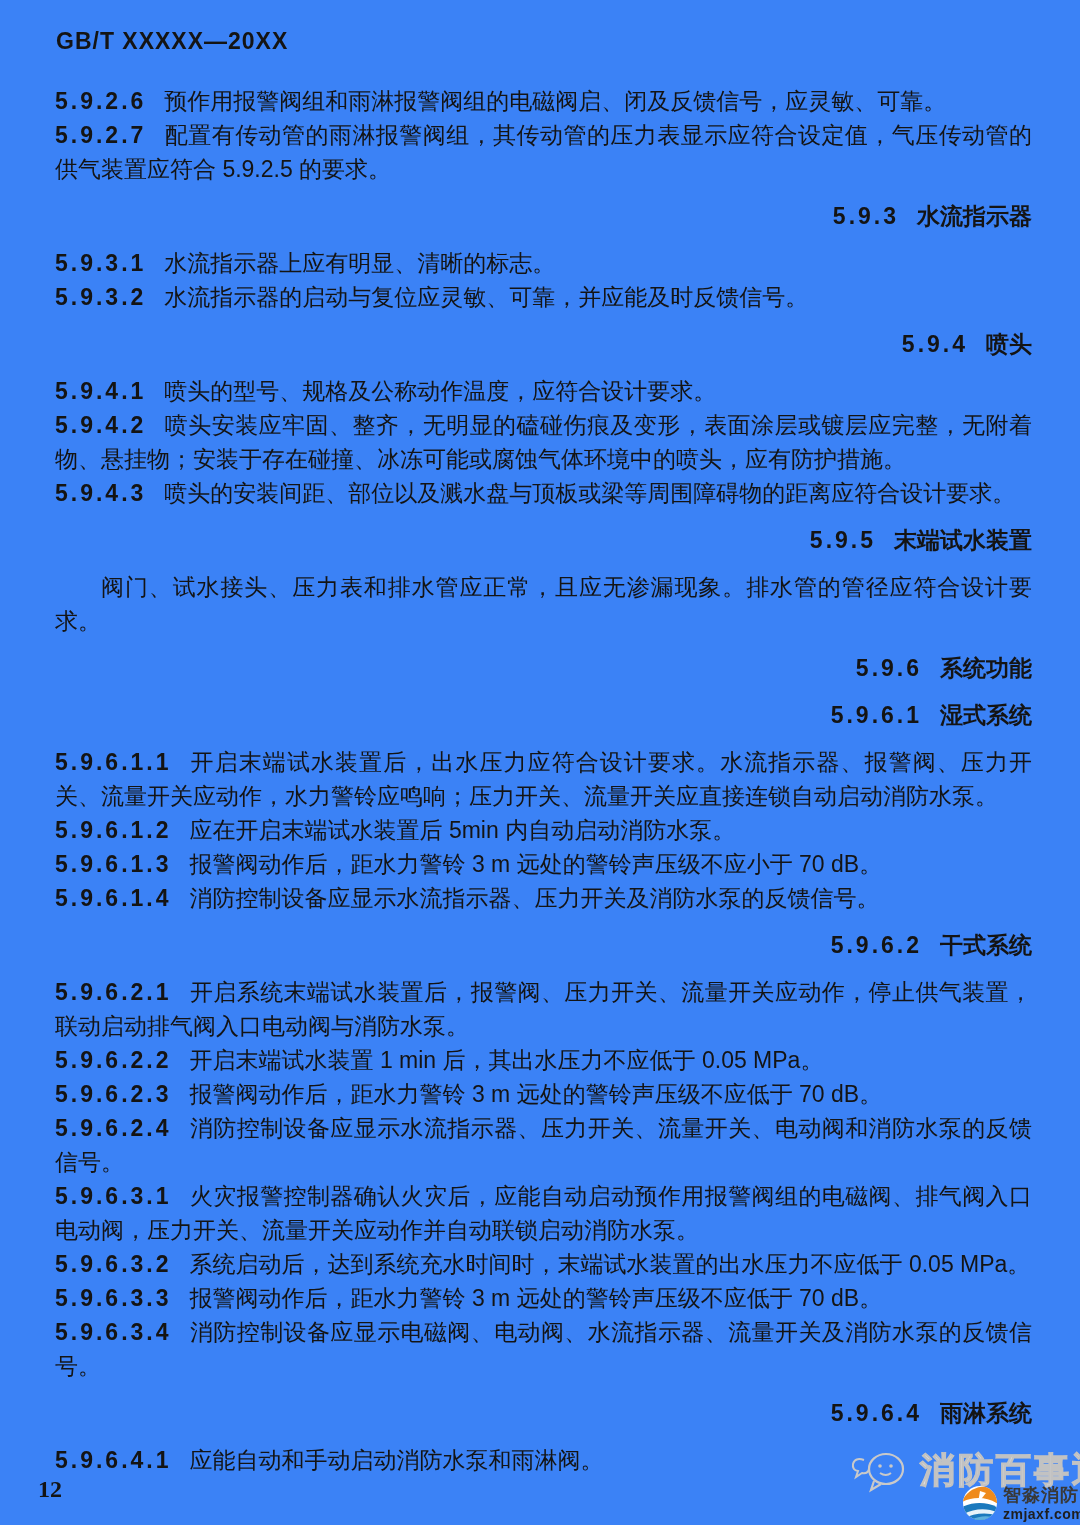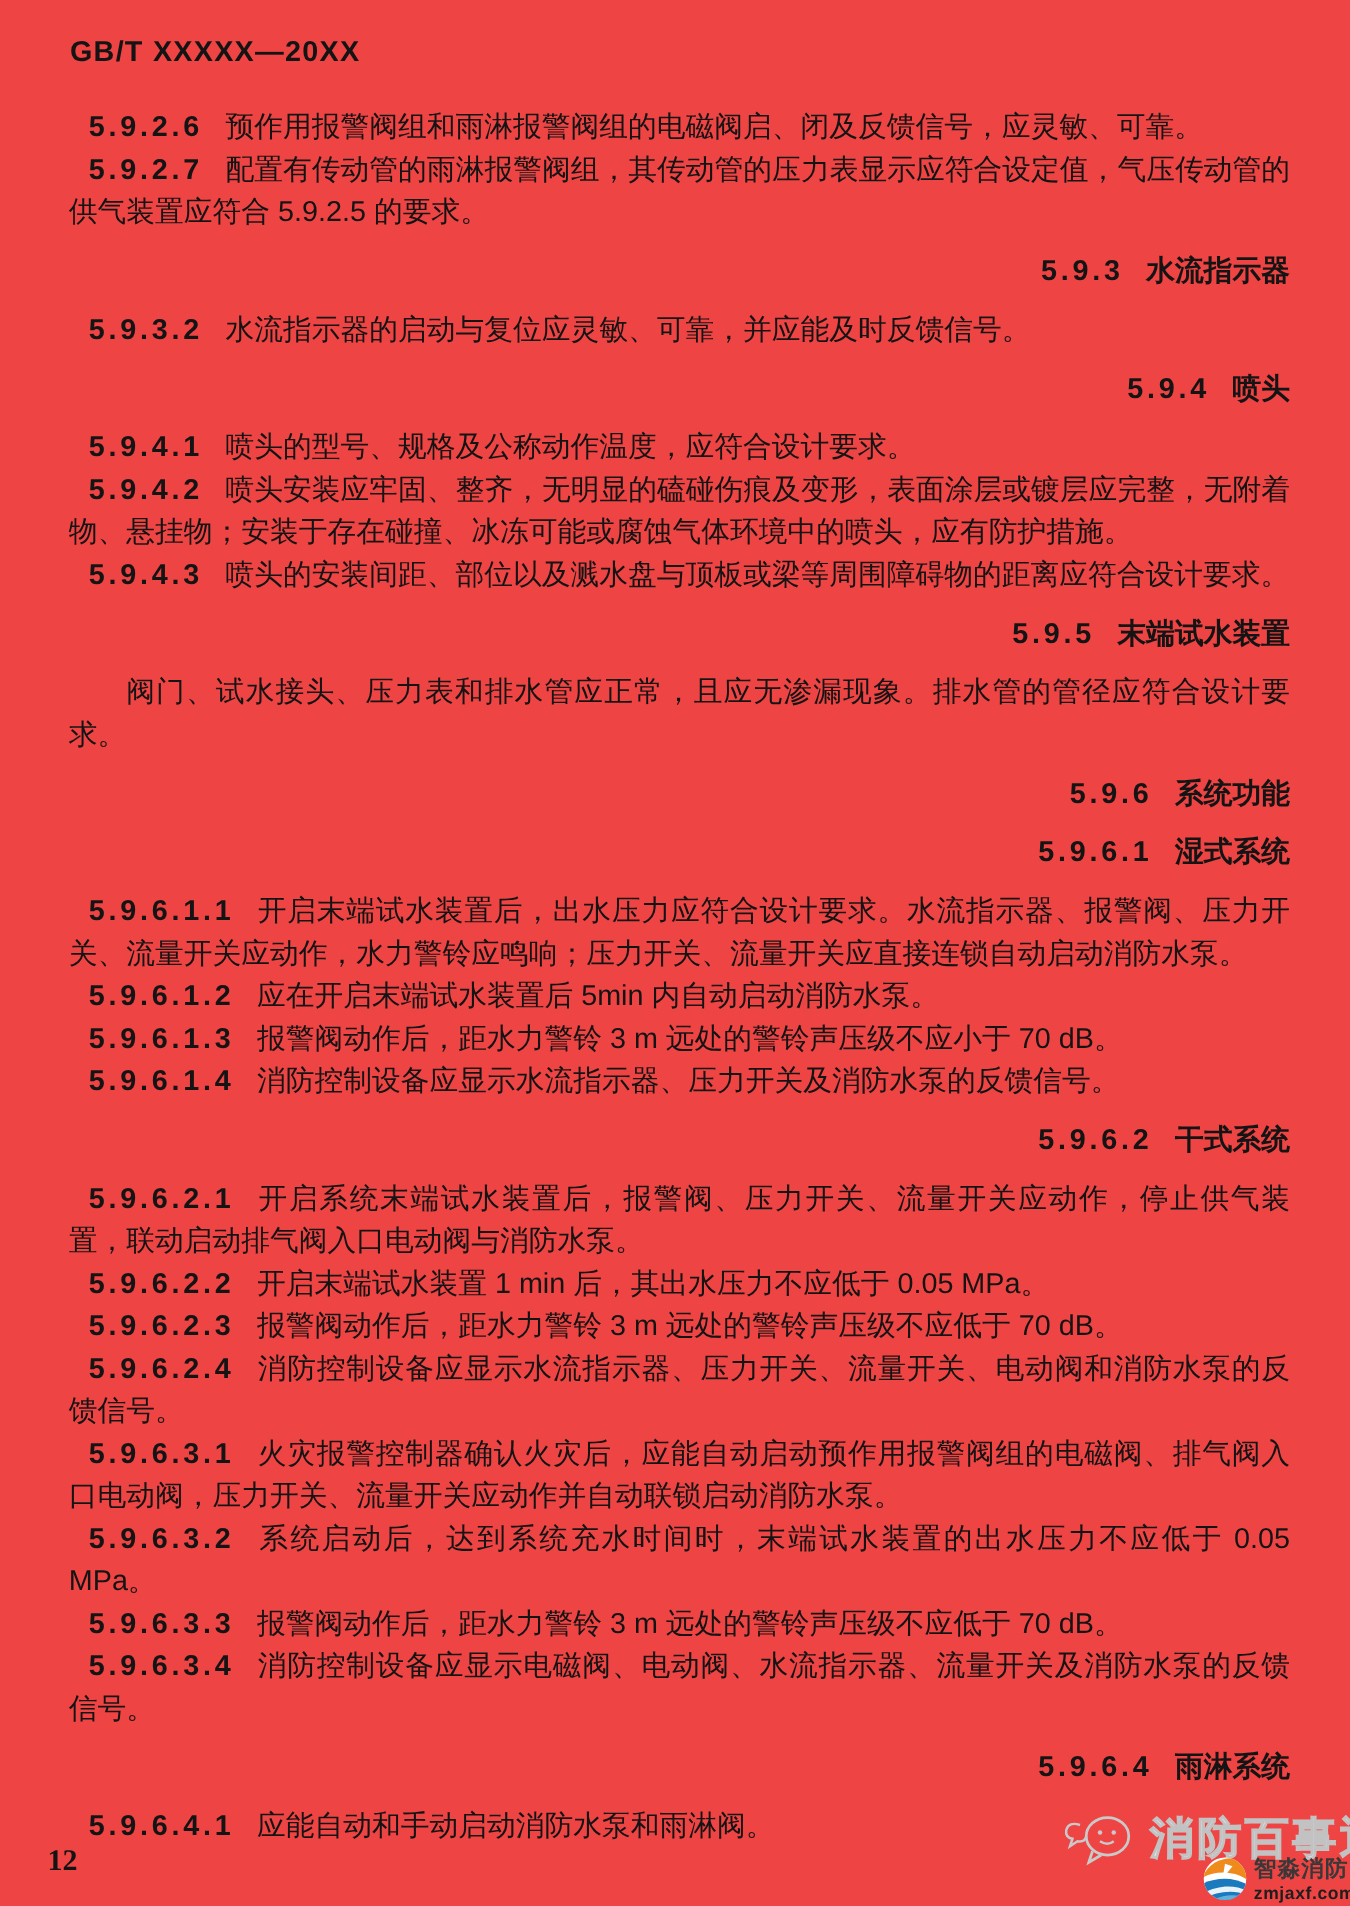--- a/index.html
+++ b/index.html
@@ -1,21 +1,21 @@
 <!DOCTYPE html>
 <html><head>
 <meta charset="utf-8">
 <style>
   html, body { margin: 0; padding: 0; background: #e8e8e8; }
   .page {
     position: relative;
     width: 1080px;
     height: 1525px;
     margin: 0 auto;
-    background: #ef4444;
+    background: #3b82f6;
     font-family: "Liberation Sans", "DejaVu Sans", sans-serif;
     color: #141414;
     overflow: hidden;
   }
   .std-header {
     position: absolute;
     top: 28px;
     left: 56px;
     font-size: 23px;
     font-weight: bold;
@@ -37,21 +37,20 @@
     font-weight: bold;
     margin: 13px 0;
     text-align: right;
   }
   .content p.para .txt { display: block; text-indent: 2em; }
   .num {
     font-weight: bold;
     letter-spacing: 3px;
     margin-right: 18px;
     white-space: nowrap;
-    margin-left: 16px;
   }
   .page-number {
     position: absolute;
     left: 38px;
     top: 1476px;
     font-family: "Liberation Serif", "DejaVu Serif", serif;
     font-size: 24px;
     font-weight: bold;
   }
   .watermark {
@@ -98,20 +97,21 @@
 <body>
 
 <div class="page">
 
   <div class="std-header">GB/T XXXXX—20XX</div>
 
   <div class="content">
       <p class="clause"><span class="num">5.9.2.6</span><span class="txt">预作用报警阀组和雨淋报警阀组的电磁阀启、闭及反馈信号，应灵敏、可靠。</span></p>
       <p class="clause"><span class="num">5.9.2.7</span><span class="txt">配置有传动管的雨淋报警阀组，其传动管的压力表显示应符合设定值，气压传动管的供气装置应符合 5.9.2.5 的要求。</span></p>
       <p class="heading"><span class="num">5.9.3</span><span class="txt">水流指示器</span></p>
+      <p class="clause"><span class="num">5.9.3.1</span><span class="txt">水流指示器上应有明显、清晰的标志。</span></p>
       <p class="clause"><span class="num">5.9.3.2</span><span class="txt">水流指示器的启动与复位应灵敏、可靠，并应能及时反馈信号。</span></p>
       <p class="heading"><span class="num">5.9.4</span><span class="txt">喷头</span></p>
       <p class="clause"><span class="num">5.9.4.1</span><span class="txt">喷头的型号、规格及公称动作温度，应符合设计要求。</span></p>
       <p class="clause"><span class="num">5.9.4.2</span><span class="txt">喷头安装应牢固、整齐，无明显的磕碰伤痕及变形，表面涂层或镀层应完整，无附着物、悬挂物；安装于存在碰撞、冰冻可能或腐蚀气体环境中的喷头，应有防护措施。</span></p>
       <p class="clause"><span class="num">5.9.4.3</span><span class="txt">喷头的安装间距、部位以及溅水盘与顶板或梁等周围障碍物的距离应符合设计要求。</span></p>
       <p class="heading"><span class="num">5.9.5</span><span class="txt">末端试水装置</span></p>
       <p class="para">
         <span class="txt">阀门、试水接头、压力表和排水管应正常，且应无渗漏现象。排水管的管径应符合设计要求。</span>
       </p>
       <p class="heading"><span class="num">5.9.6</span><span class="txt">系统功能</span></p>

